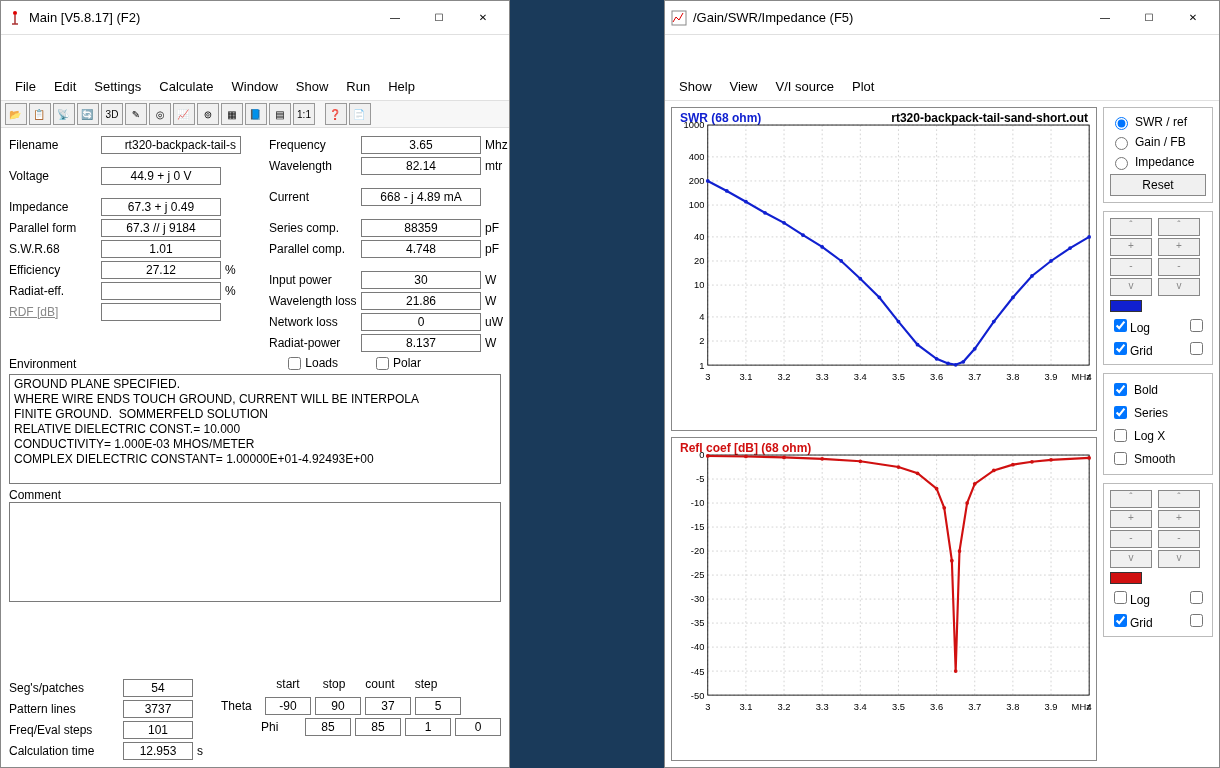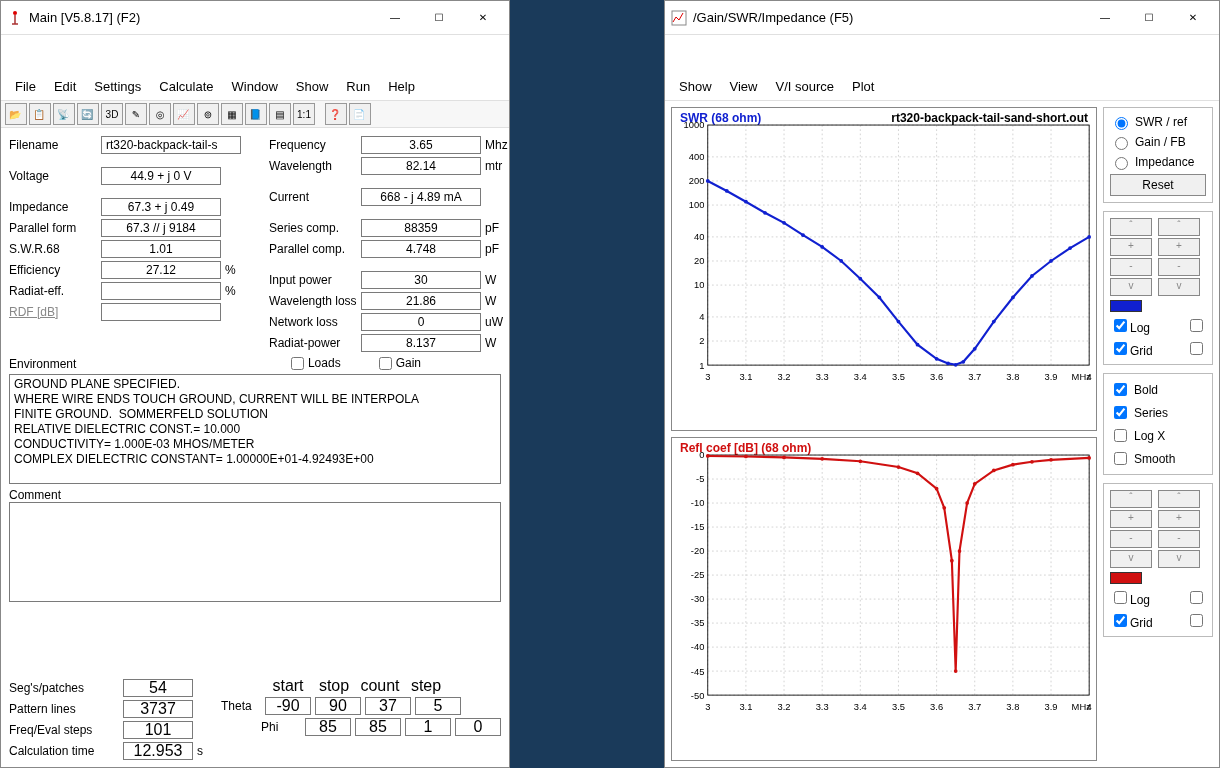--- a/index.html
+++ b/index.html
@@ -114,21 +114,21 @@
   .bottom {
     display: flex;
     gap: 10px;
     margin-top: auto;
     padding-bottom: 6px;
   }
   .bcol { }
   .brow { display:flex; align-items:center; height: 21px; gap:4px; }
   .bhdr { display:flex; height:18px; }
   .bhdr span, .brow .bval {
-    width: 46px; text-align:center; font-size:16px;
+    width: 46px; text-align:center; font-size:12px;
   }
   .bval { border:1px solid #7a7a7a; height:18px; line-height:16px; }
 
   
   .graph-body {
     flex: 1;
     display: flex;
     padding: 6px;
     gap: 6px;
   }
@@ -236,21 +236,21 @@
       <div class="tbtn">❓</div>
       <div class="tbtn">📄</div>
     </div>
 
   <div class="form-area">
 
     <div class="cols">
       <div class="col">
         <div class="row">
           <span class="lbl">Filename</span>
-          <input class="val" style="max-width: 140px; text-align: left;" value="rt320-backpack-tail-s">
+          <input class="val" style="max-width: 140px; text-align: right;" value="rt320-backpack-tail-s">
         </div>
         <div style="height:10px"></div>
         <div id="left-block">
             <div class="row">
               <span class="lbl">Voltage</span>
               <input class="val" readonly="" value="44.9 + j 0 V" style="">
               <span class="unit"></span>
             </div>
             <div style="height: 10px;"></div>
             <div class="row">
@@ -336,21 +336,21 @@
           </div>
         </div>
     </div>
 
     <div class="row" style="margin-top:0">
       <span style="flex:1">Environment</span>
       <label class="chk" style="margin-right:30px">
         <input type="checkbox" style=""><span>Loads</span>
       </label>
       <label class="chk" style="margin-right:80px">
-        <input type="checkbox" style=""><span>Gain</span>
+        <input type="checkbox" style=""><span>Polar</span>
       </label>
     </div>
     <textarea class="env" readonly="" style="">GROUND PLANE SPECIFIED.
 WHERE WIRE ENDS TOUCH GROUND, CURRENT WILL BE INTERPOLA
 FINITE GROUND.  SOMMERFELD SOLUTION
 RELATIVE DIELECTRIC CONST.= 10.000
 CONDUCTIVITY= 1.000E-03 MHOS/METER
 COMPLEX DIELECTRIC CONSTANT= 1.00000E+01-4.92493E+00</textarea>
 
     <div style="height:4px"></div>

